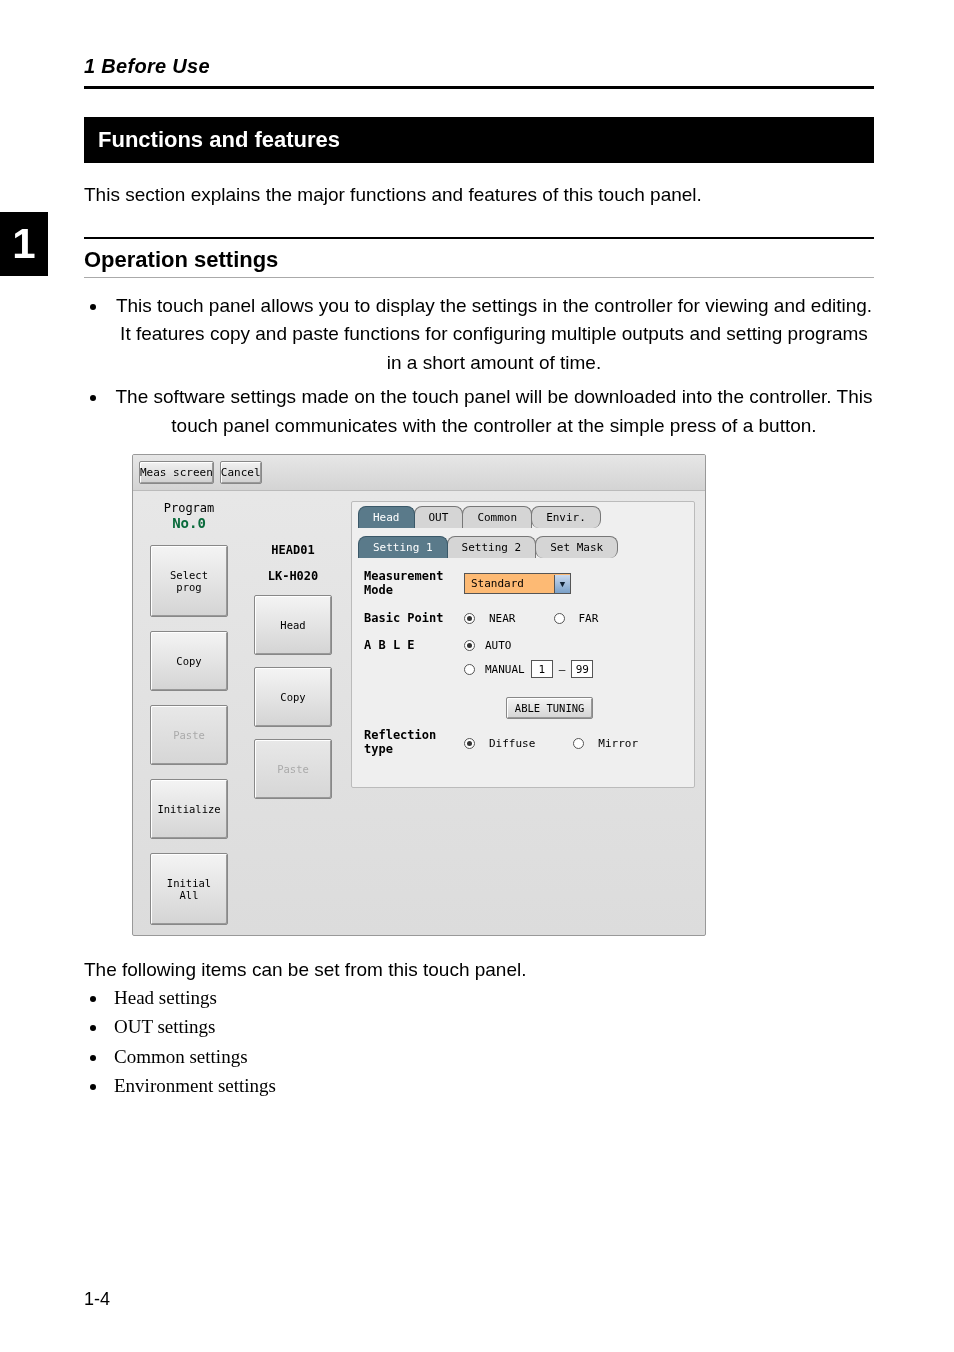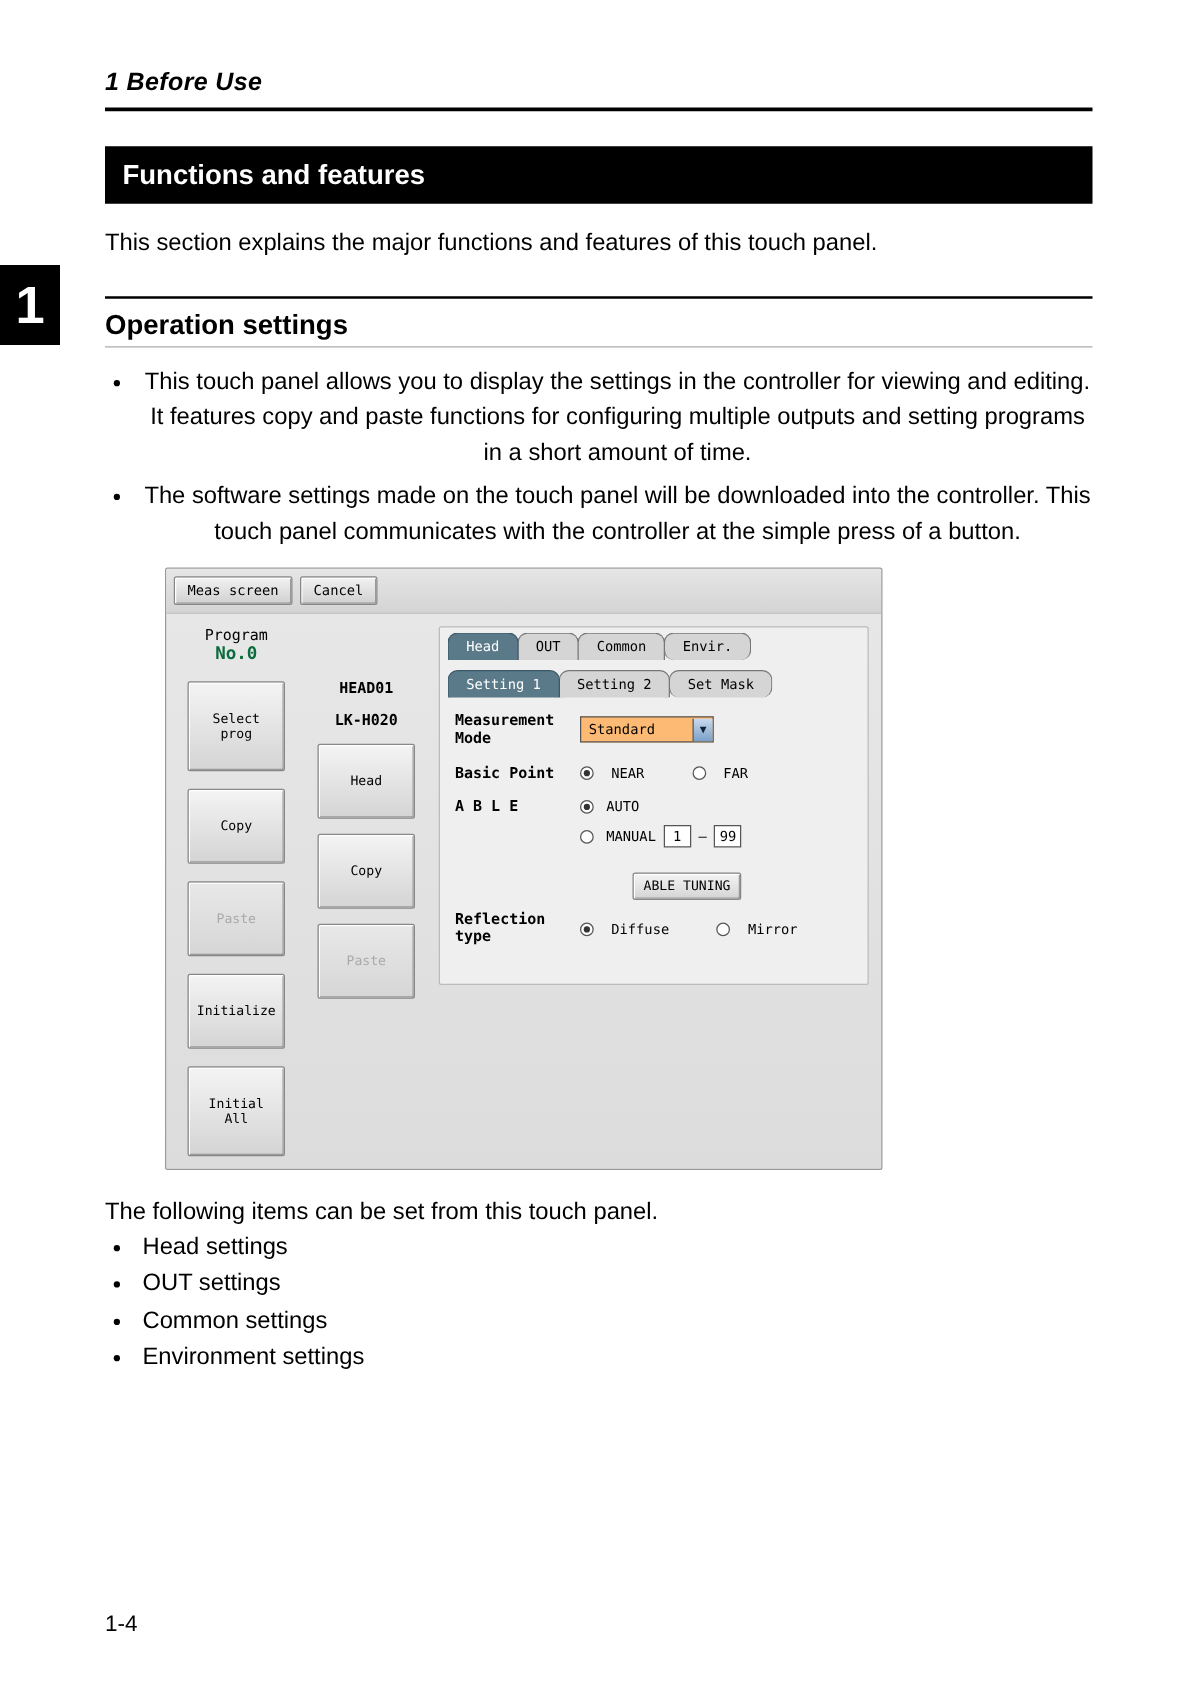--- a/index.html
+++ b/index.html
@@ -9,24 +9,24 @@
   .chapter-rule { height: 3px; background: #000; margin-left: 48px; }
   .chapter-tab { position: absolute; left: 0; top: 212px; width: 48px; height: 64px; background: #000; color: #fff; font-size: 42px; font-weight: bold; display: flex; align-items: center; justify-content: center; }
   .sect-title { margin: 28px 0 18px 48px; background: #000; color: #fff; font-weight: bold; font-size: 22px; padding: 10px 14px; }
   .body-text { margin-left: 48px; font-size: 19px; line-height: 1.45; }
   .sub-hr { height: 2px; background: #000; margin: 28px 0 8px 48px; }
   .sub-hr2 { height: 1px; background: #aaa; margin: 0 0 14px 48px; }
   .sub-title { margin-left: 48px; font-weight: bold; font-size: 22px; margin-bottom: 4px; }
   ul.body-list { margin-left: 72px; font-size: 19px; line-height: 1.5; list-style: disc; }
   ul.body-list li { margin-bottom: 6px; padding-left: 6px; text-align: center; }
   ul.small-list { margin-left: 72px; font-size: 19px; line-height: 1.45; list-style: disc; }
-  ul.small-list li { margin-bottom: 2px; padding-left: 6px; }
+  ul.small-list li { margin-bottom: 2px; padding-left: 6px; font-family: Liberation Serif, serif; }
   .shot { margin: 14px 0 20px 96px; width: 574px; border: 1px solid #999; background: linear-gradient(#e8e8e8,#dcdcdc); border-radius: 2px; overflow: hidden; }
   .shot-top { display:flex; gap:6px; padding:6px; border-bottom:1px solid #bbb; background: linear-gradient(#e6e6e6,#d4d4d4); }
-  .shot-tab3d { font-family: monospace; font-size:11px; padding:4px 10px; border:1px solid #888; border-radius:2px; background: linear-gradient(#f2f2f2,#d0d0d0); box-shadow:1px 1px 0 #fff inset, -1px -1px 0 #999 inset; }
+  .shot-tab3d { font-family: monospace; font-size:11px; padding:4px 0; border:1px solid #888; border-radius:2px; background: linear-gradient(#f2f2f2,#d0d0d0); box-shadow:1px 1px 0 #fff inset, -1px -1px 0 #999 inset; }
   .shot-body { display:flex; align-items:flex-start; padding:10px; gap:8px; }
   .leftcol { width:92px; display:flex; flex-direction:column; align-items:center; gap:14px; }
   .prog { font-family: monospace; font-size:12px; text-align:center; }
   .prog .no { color:#0a6b3c; font-weight:bold; font-size:14px; }
   .sidebtn { font-family: monospace; font-size:10.5px; width:78px; text-align:center; padding:23px 4px; border:1px solid #888; border-radius:2px; background: linear-gradient(#f4f4f4,#d4d4d4); box-shadow:1px 1px 0 #fff inset, -1px -1px 0 #999 inset; }
   .sidebtn.dis { color:#aaa; background: linear-gradient(#e8e8e8,#d6d6d6); }
   .midcol { width:100px; display:flex; flex-direction:column; align-items:center; gap:12px; padding-top:42px; }
   .midlabel { font-family: monospace; font-size:12px; font-weight:bold; text-align:center; line-height:1.2; }
   .hmodel { font-family: monospace; font-size:12px; font-weight:bold; }
   .rightpanel { flex:1; background: #efefef; border:1px solid #bbb; border-radius:2px; padding:0; overflow:hidden; }

